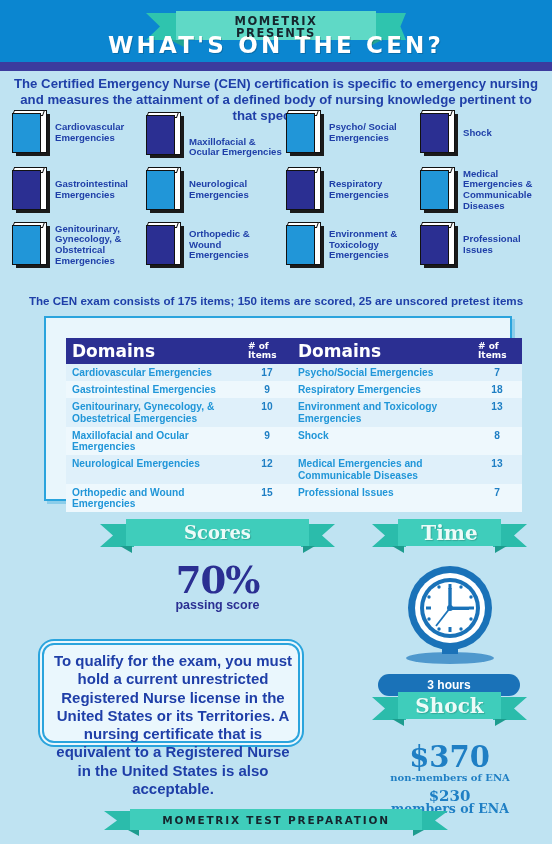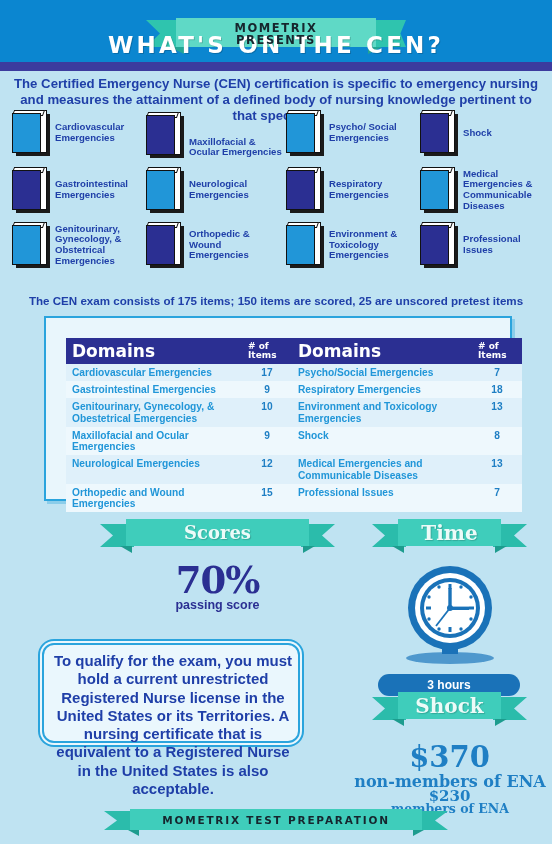--- a/index.html
+++ b/index.html
@@ -16,21 +16,21 @@
   .header{
     position:absolute;left:0;top:0;width:552px;height:62px;
     background:#0b86d0;
   }
   .header-rule{
     position:absolute;left:0;top:62px;width:552px;height:9px;
     background:#3c3b9e;
   }
   
   .presents-ribbon{
-    position:absolute;left:146px;top:18px;width:260px;height:33px;
+    position:absolute;left:146px;top:11px;width:260px;height:33px;
   }
   .pr-body{
     position:absolute;left:30px;top:0;width:200px;height:29px;
     background:#5fd9c6;
   }
   .pr-left{
     position:absolute;left:0px;top:2px;width:40px;height:27px;
     background:#2fc4ae;
     clip-path:polygon(0 0,100% 0,100% 100%,0 100%,14px 50%);
   }
@@ -241,21 +241,21 @@
     color:#ffffff;font-weight:bold;font-size:12px;
   }
 
   
   .fee-big{
     position:absolute;left:372px;top:740px;width:155px;text-align:center;
     color:#1f7fc4;font-family:"DejaVu Serif", serif;font-weight:bold;font-size:29px;
   }
   .fee-big-sub{
     position:absolute;left:352px;top:772px;width:196px;text-align:center;
-    color:#1f7fc4;font-family:"DejaVu Serif", serif;font-weight:bold;font-size:16px;
+    color:#1f7fc4;font-family:"DejaVu Serif", serif;font-weight:bold;font-size:10px;
   }
   .fee-small{
     position:absolute;left:372px;top:787px;width:155px;text-align:center;
     color:#1f7fc4;font-family:"DejaVu Serif", serif;font-weight:bold;font-size:15px;
   }
   .fee-small-sub{
     position:absolute;left:362px;top:801px;width:176px;text-align:center;
     color:#1f7fc4;font-family:"DejaVu Serif", serif;font-weight:bold;font-size:12.5px;
   }
 </style>

